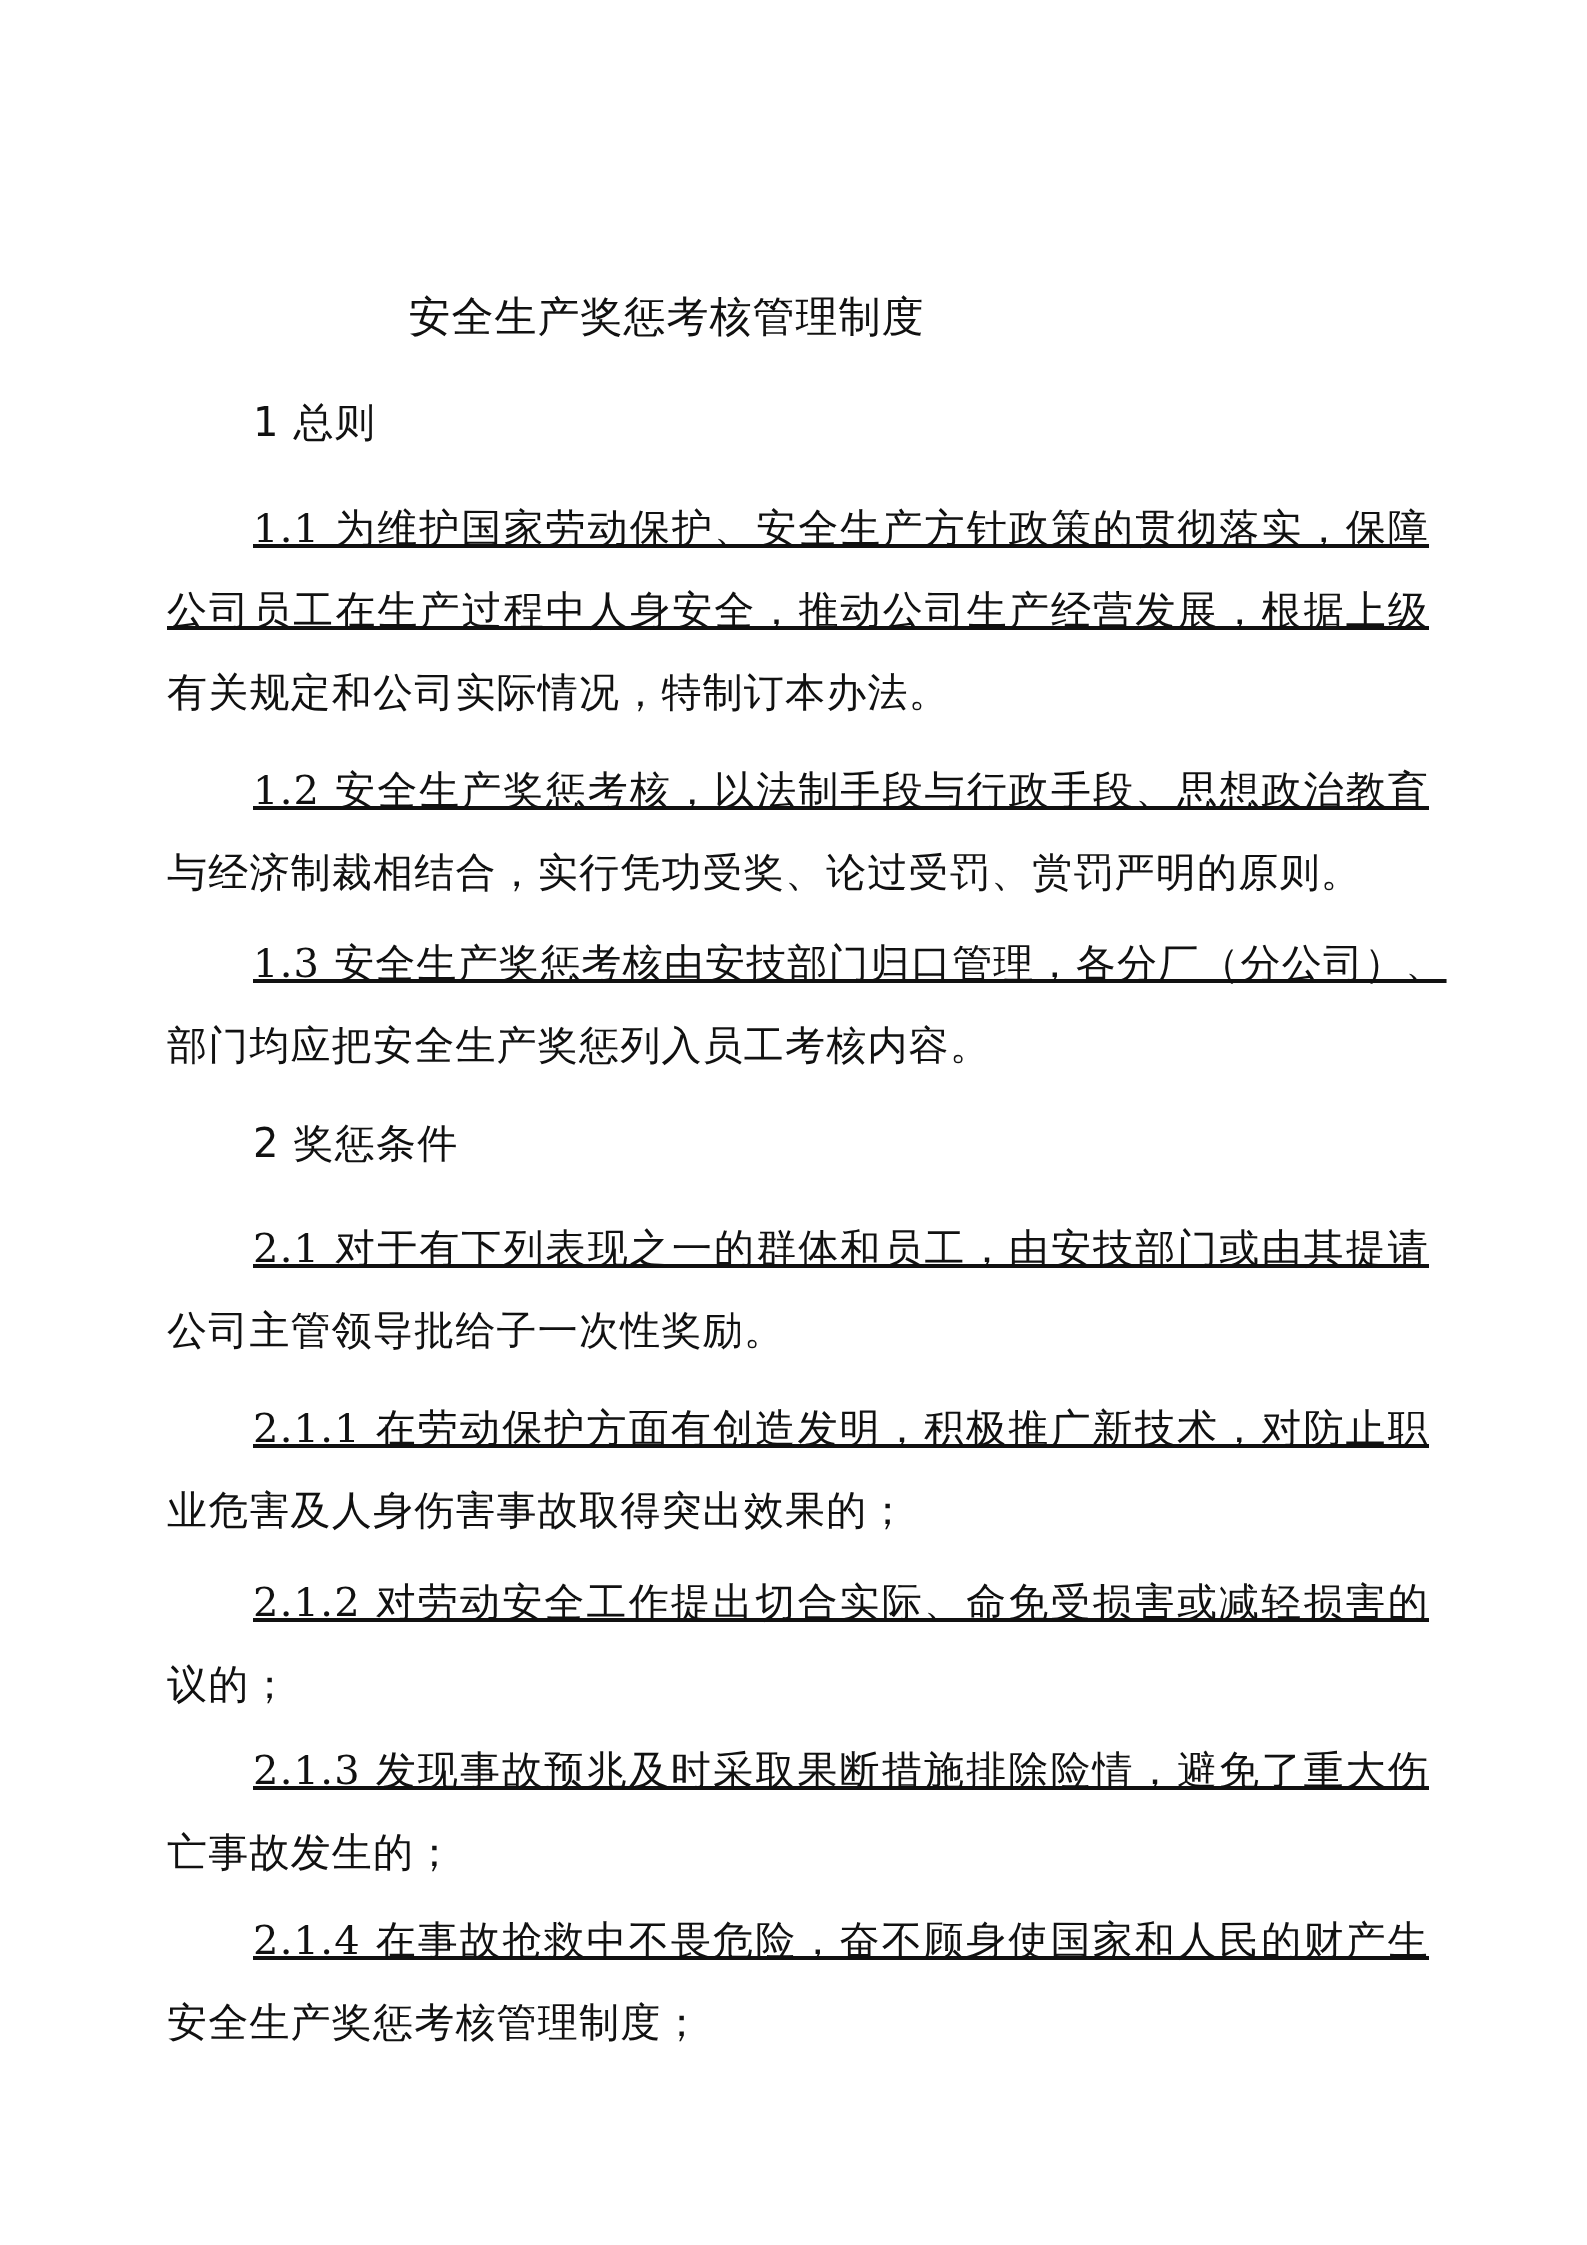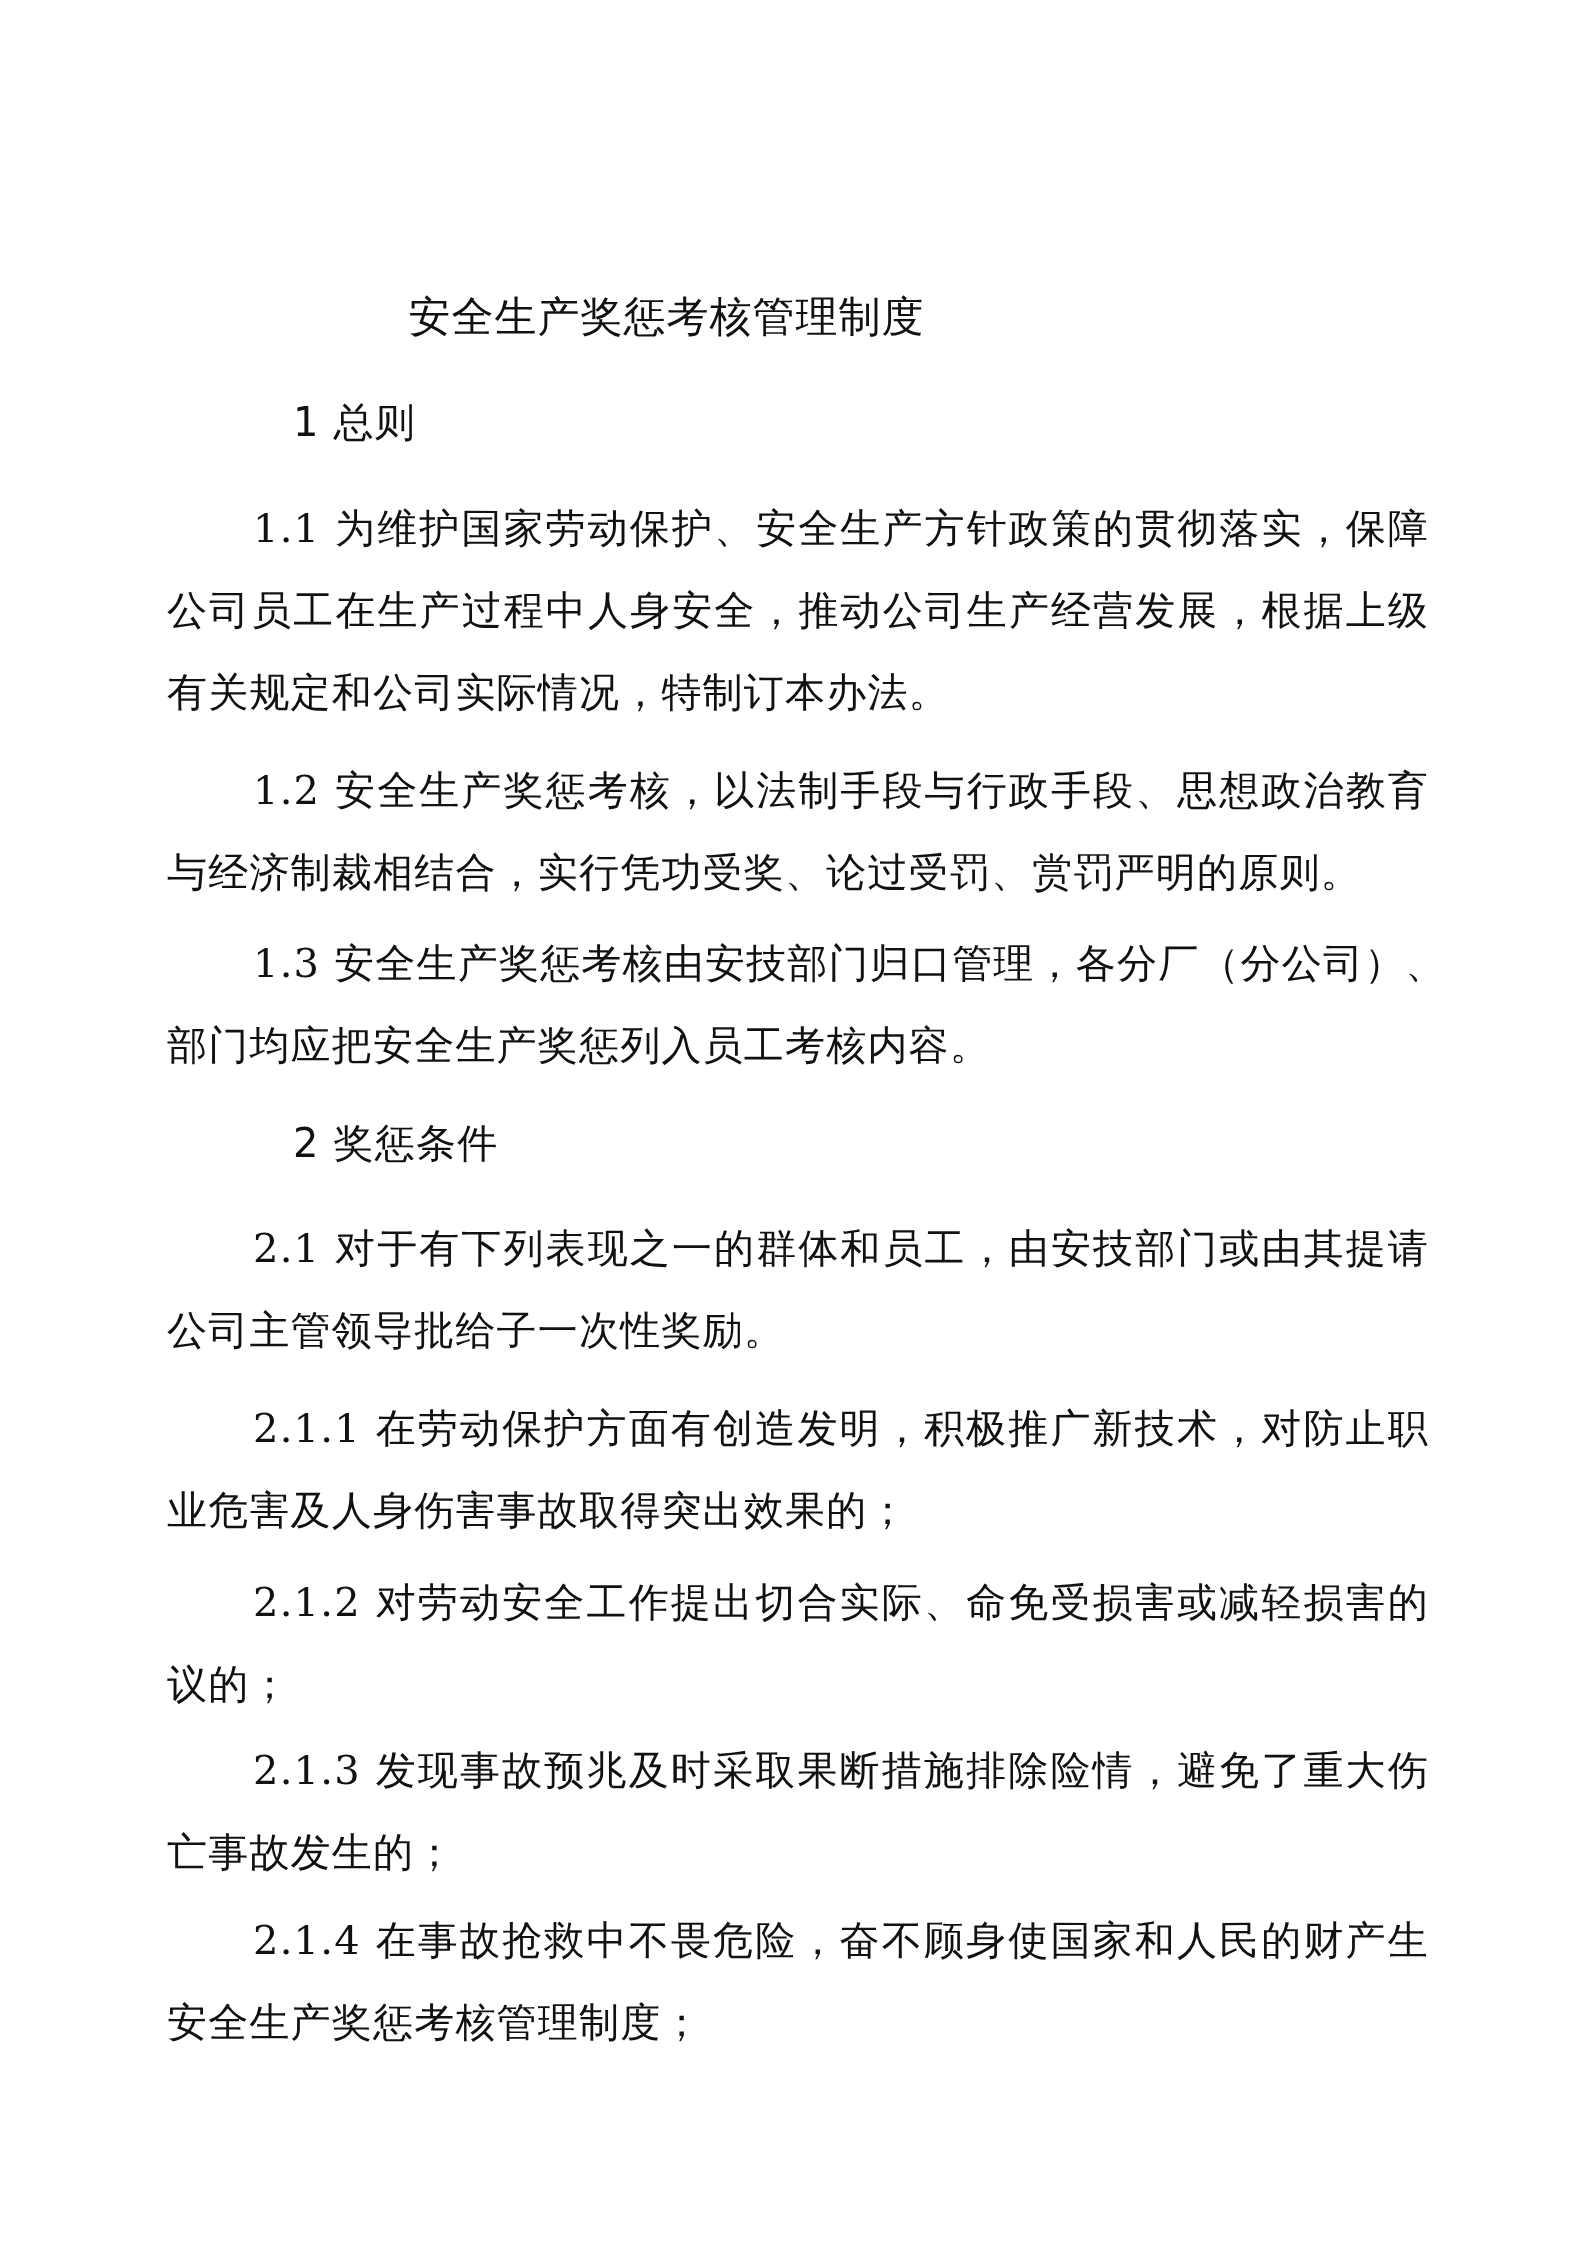--- a/index.html
+++ b/index.html
@@ -1,24 +1,24 @@
 <!DOCTYPE html>
 <html><head>
 <meta charset="utf-8">
 <style>
   html, body { margin:0; padding:0; background:#ffffff; }
   body { width:1587px; height:2245px; position:relative; overflow:hidden;
          font-family:"DejaVu Serif","Liberation Serif",serif; color:#111; }
   .line { position:absolute; left:167px; width:1262px; font-size:40px; line-height:48px;
           white-space:nowrap; letter-spacing:1.2px; }
-  .just { text-align:justify; text-align-last:justify; }
+  .just { text-align:justify; text-align-last:justify;text-decoration:underline; }
   .indent { left:253px; width:1176px; }
   .title { position:absolute; left:0; width:1333px; text-align:center; top:290px;
            font-size:42px; line-height:54px; font-family:"DejaVu Sans","Liberation Sans",sans-serif; letter-spacing:1px; }
-  .h { font-family:"DejaVu Sans","Liberation Sans",sans-serif; left:253px;margin-left:40px; }
+  .h { font-family:"DejaVu Sans","Liberation Sans",sans-serif; left:253px; }
 </style>
 </head>
 <body>
 
 <div>
   <div class="title">安全生产奖惩考核管理制度</div>
 
   <div class="line h" style="top:398px">1  总则</div>
 
   <div class="line indent just" style="top:504px">1.1  为维护国家劳动保护、安全生产方针政策的贯彻落实，保障</div>

